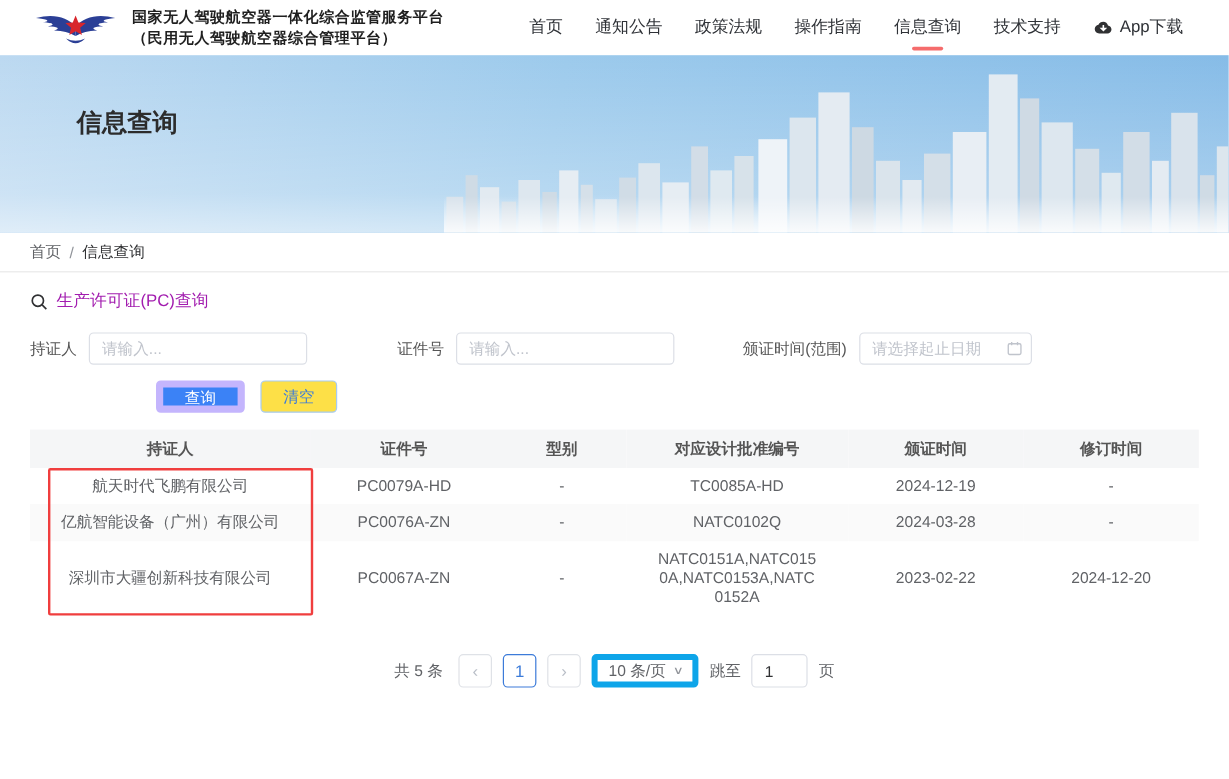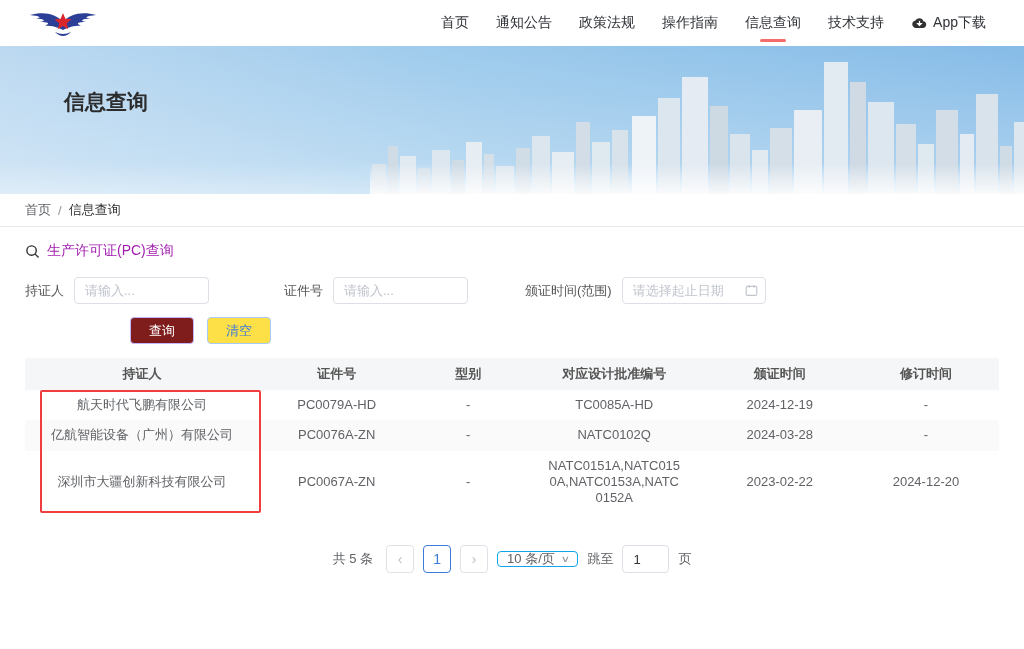--- a/index.html
+++ b/index.html
@@ -31,69 +31,73 @@
   .breadcrumb .bc-home { color:#606266; cursor:pointer; }
   .breadcrumb .bc-sep { margin:0 7px; color:#909399; }
   .breadcrumb .bc-cur { color:#303133; }
 
   
   .content { padding:0 25px; }
   .section-title { display:flex; align-items:center; gap:7px; margin-top:15px; font-size:14px; color:#a21caf; }
   .form-row { display:flex; align-items:center; margin-top:17px; }
   .form-item { display:flex; align-items:center; }
   .form-label { font-size:13px; color:#555; margin-right:10px; white-space:nowrap; }
-  .text-input { width:135px; height:27px; border:1px solid #dcdfe6; border-radius:4px;
+  .text-input { width:182px; height:27px; border:1px solid #dcdfe6; border-radius:4px;
     padding:0 10px; font-size:13px; color:#303133; outline:none; font-family:inherit; }
   .text-input::placeholder { color:#c0c4cc; }
   .form-item.f2 { margin-left:75px; }
   .form-item.f3 { margin-left:57px; }
   .date-input-wrap { position:relative; }
   .date-input-wrap .text-input { width:144px; padding-right:26px; }
   .date-input-wrap svg { position:absolute; right:8px; top:7px; }
   .btn-row { margin-top:13px; padding-left:105px; display:flex; gap:13px; }
   .btn { height:27px; min-width:62px; padding:0 18px; border-radius:4px; font-size:13px;
     cursor:pointer; font-family:inherit; }
-  .btn-primary { background:#7f1d1d; border:1px solid #c4b5fd; color:#fff; }
+  .btn-primary { background:#3b82f6; border:6px solid #c4b5fd; color:#fff; }
   .btn-plain { background:#fde047; border:1px solid #a7cbf2; color:#3c7bd9; }
 
   
   .table-wrap { position:relative; margin-top:14px; }
   table { width:100%; border-collapse:collapse; table-layout:fixed; font-size:13px; }
   thead th { background:#f5f6f7; height:32px; font-weight:600; color:#555; text-align:center; }
   tbody td { padding:7px 10px; text-align:center; color:#606266; line-height:1.25; word-break:break-all; }
   tbody tr:nth-child(even) td { background:#fafafa; }
   tbody td:nth-child(4) { padding-left:26px; padding-right:26px; }
   .red-box { position:absolute; left:15px; top:32px; bottom:0; width:221px;
     border:2px solid #f03e3e; border-radius:2px; pointer-events:none; z-index:5; }
 
   
   .pagination { display:flex; align-items:center; justify-content:center; gap:9px; margin-top:32px; font-size:13px; color:#606266; }
   .pg-total { margin-right:4px; }
   .pg-btn { width:28px; height:28px; border:1px solid #dfe2e7; border-radius:4px; background:#fff;
     display:flex; align-items:center; justify-content:center; color:#b9bec7; font-size:14px; cursor:pointer; }
   .pg-btn.current { border-color:#3c7bd9; color:#3c7bd9; }
-  .pg-size { height:16px; border:1px solid #0ea5e9; border-radius:4px; background:#fff;
+  .pg-size { height:28px; border:5px solid #0ea5e9; border-radius:4px; background:#fff;
     display:flex; align-items:center; gap:7px; padding:0 9px; color:#606266; cursor:pointer;text-align:center; }
   .pg-size .caret { font-size:9px; color:#909399; transform:scaleX(1.4); }
   .jump-input { width:47px; height:28px; border:1px solid #dcdfe6; border-radius:4px;
     padding:0 10px; font-size:13px; color:#303133; outline:none; font-family:inherit; }
 </style>
 </head>
 <body>
 
 <header class="top-header">
   <div class="brand">
     <svg width="74" height="36" viewBox="0 0 148 72">
       <g fill="#2b3f96">
         <path d="M74 34 C60 18 36 12 8 20 C26 22 34 25 20 27 C36 28 42 31 28 34 C44 34 50 37 38 41 C54 42 62 44 74 50 Z"></path>
         <path d="M74 34 C88 18 112 12 140 20 C122 22 114 25 128 27 C112 28 106 31 120 34 C104 34 98 37 110 41 C94 42 86 44 74 50 Z"></path>
         <path d="M58 54 Q74 62 90 54 Q74 70 58 54 Z"></path>
       </g>
       <path fill="#d8262c" d="M74 16 l4.7 11.4 12.3 1 -9.4 8 2.9 12 -10.5-6.4 -10.5 6.4 2.9-12 -9.4-8 12.3-1 Z"></path>
     </svg>
+    <div class="brand-titles">
+      <div>国家无人驾驶航空器一体化综合监管服务平台</div>
+      <div>（民用无人驾驶航空器综合管理平台）</div>
+    </div>
   </div>
   <nav class="main-nav">
     <a class="nav-item">首页</a>
     <a class="nav-item">通知公告</a>
     <a class="nav-item">政策法规</a>
     <a class="nav-item">操作指南</a>
     <a class="nav-item active">信息查询</a>
     <a class="nav-item">技术支持</a>
     <a class="nav-item">
       <svg class="cloud-icon" viewBox="0 0 24 24">

